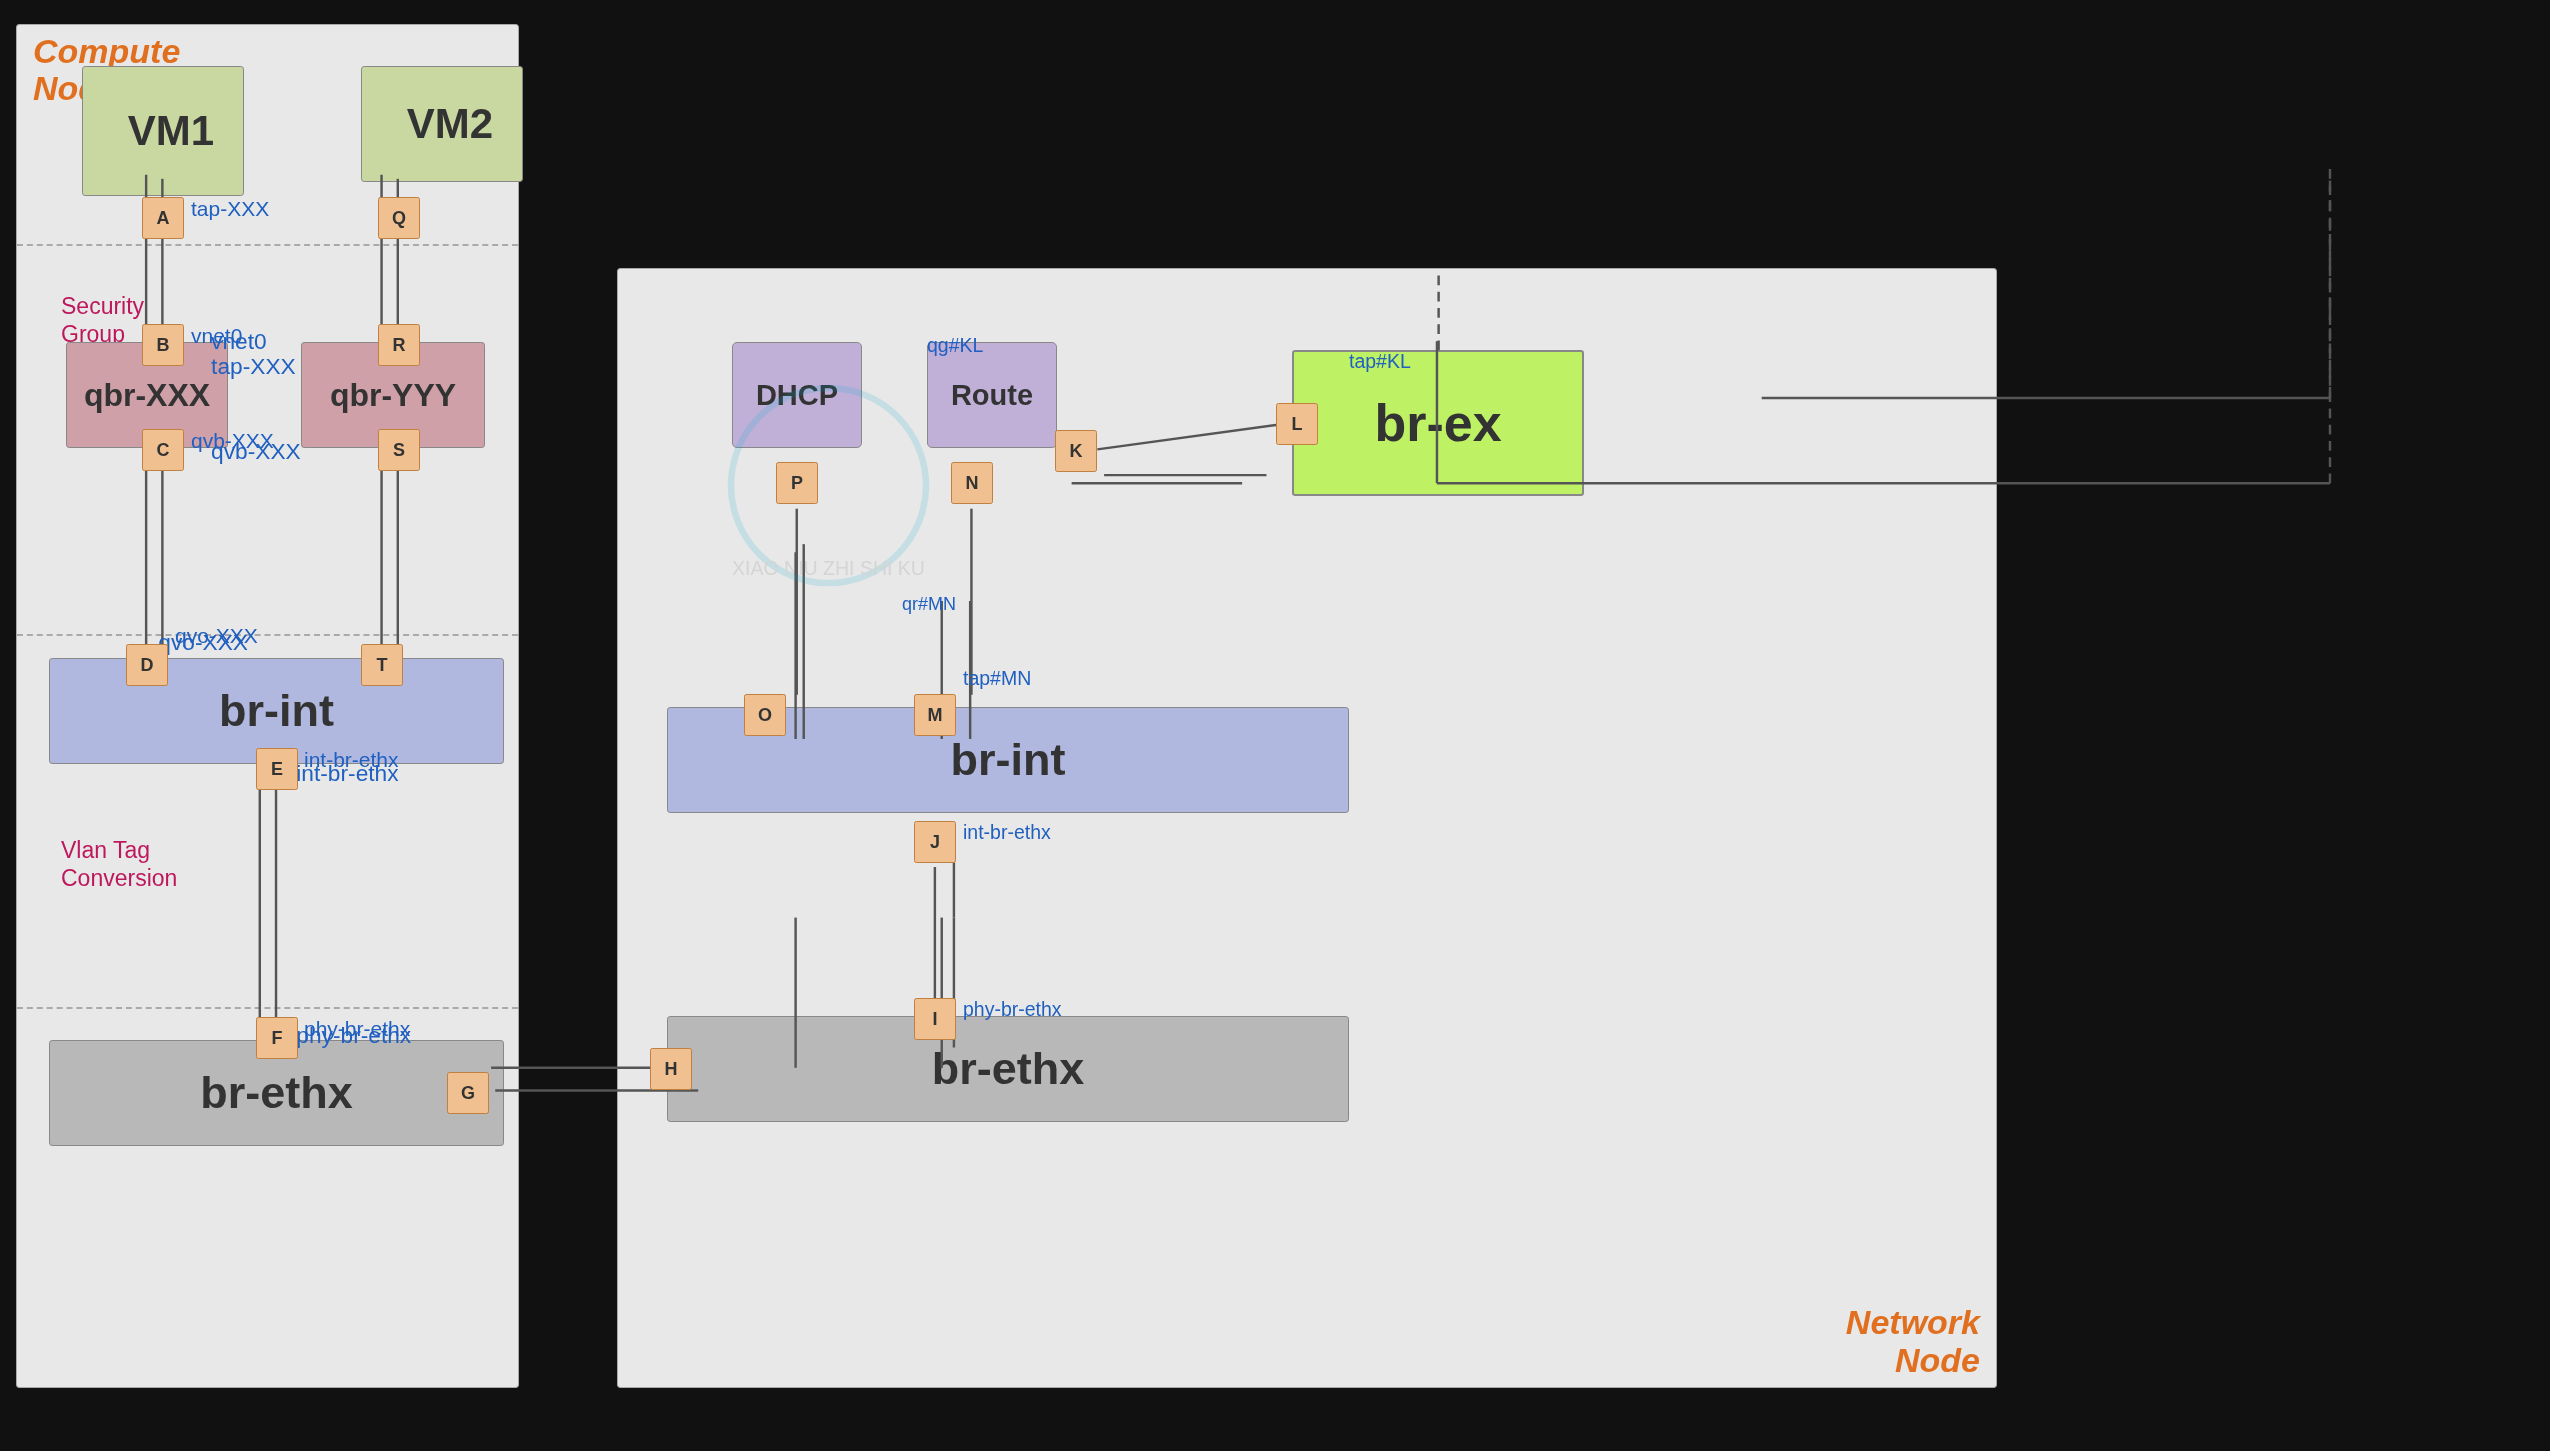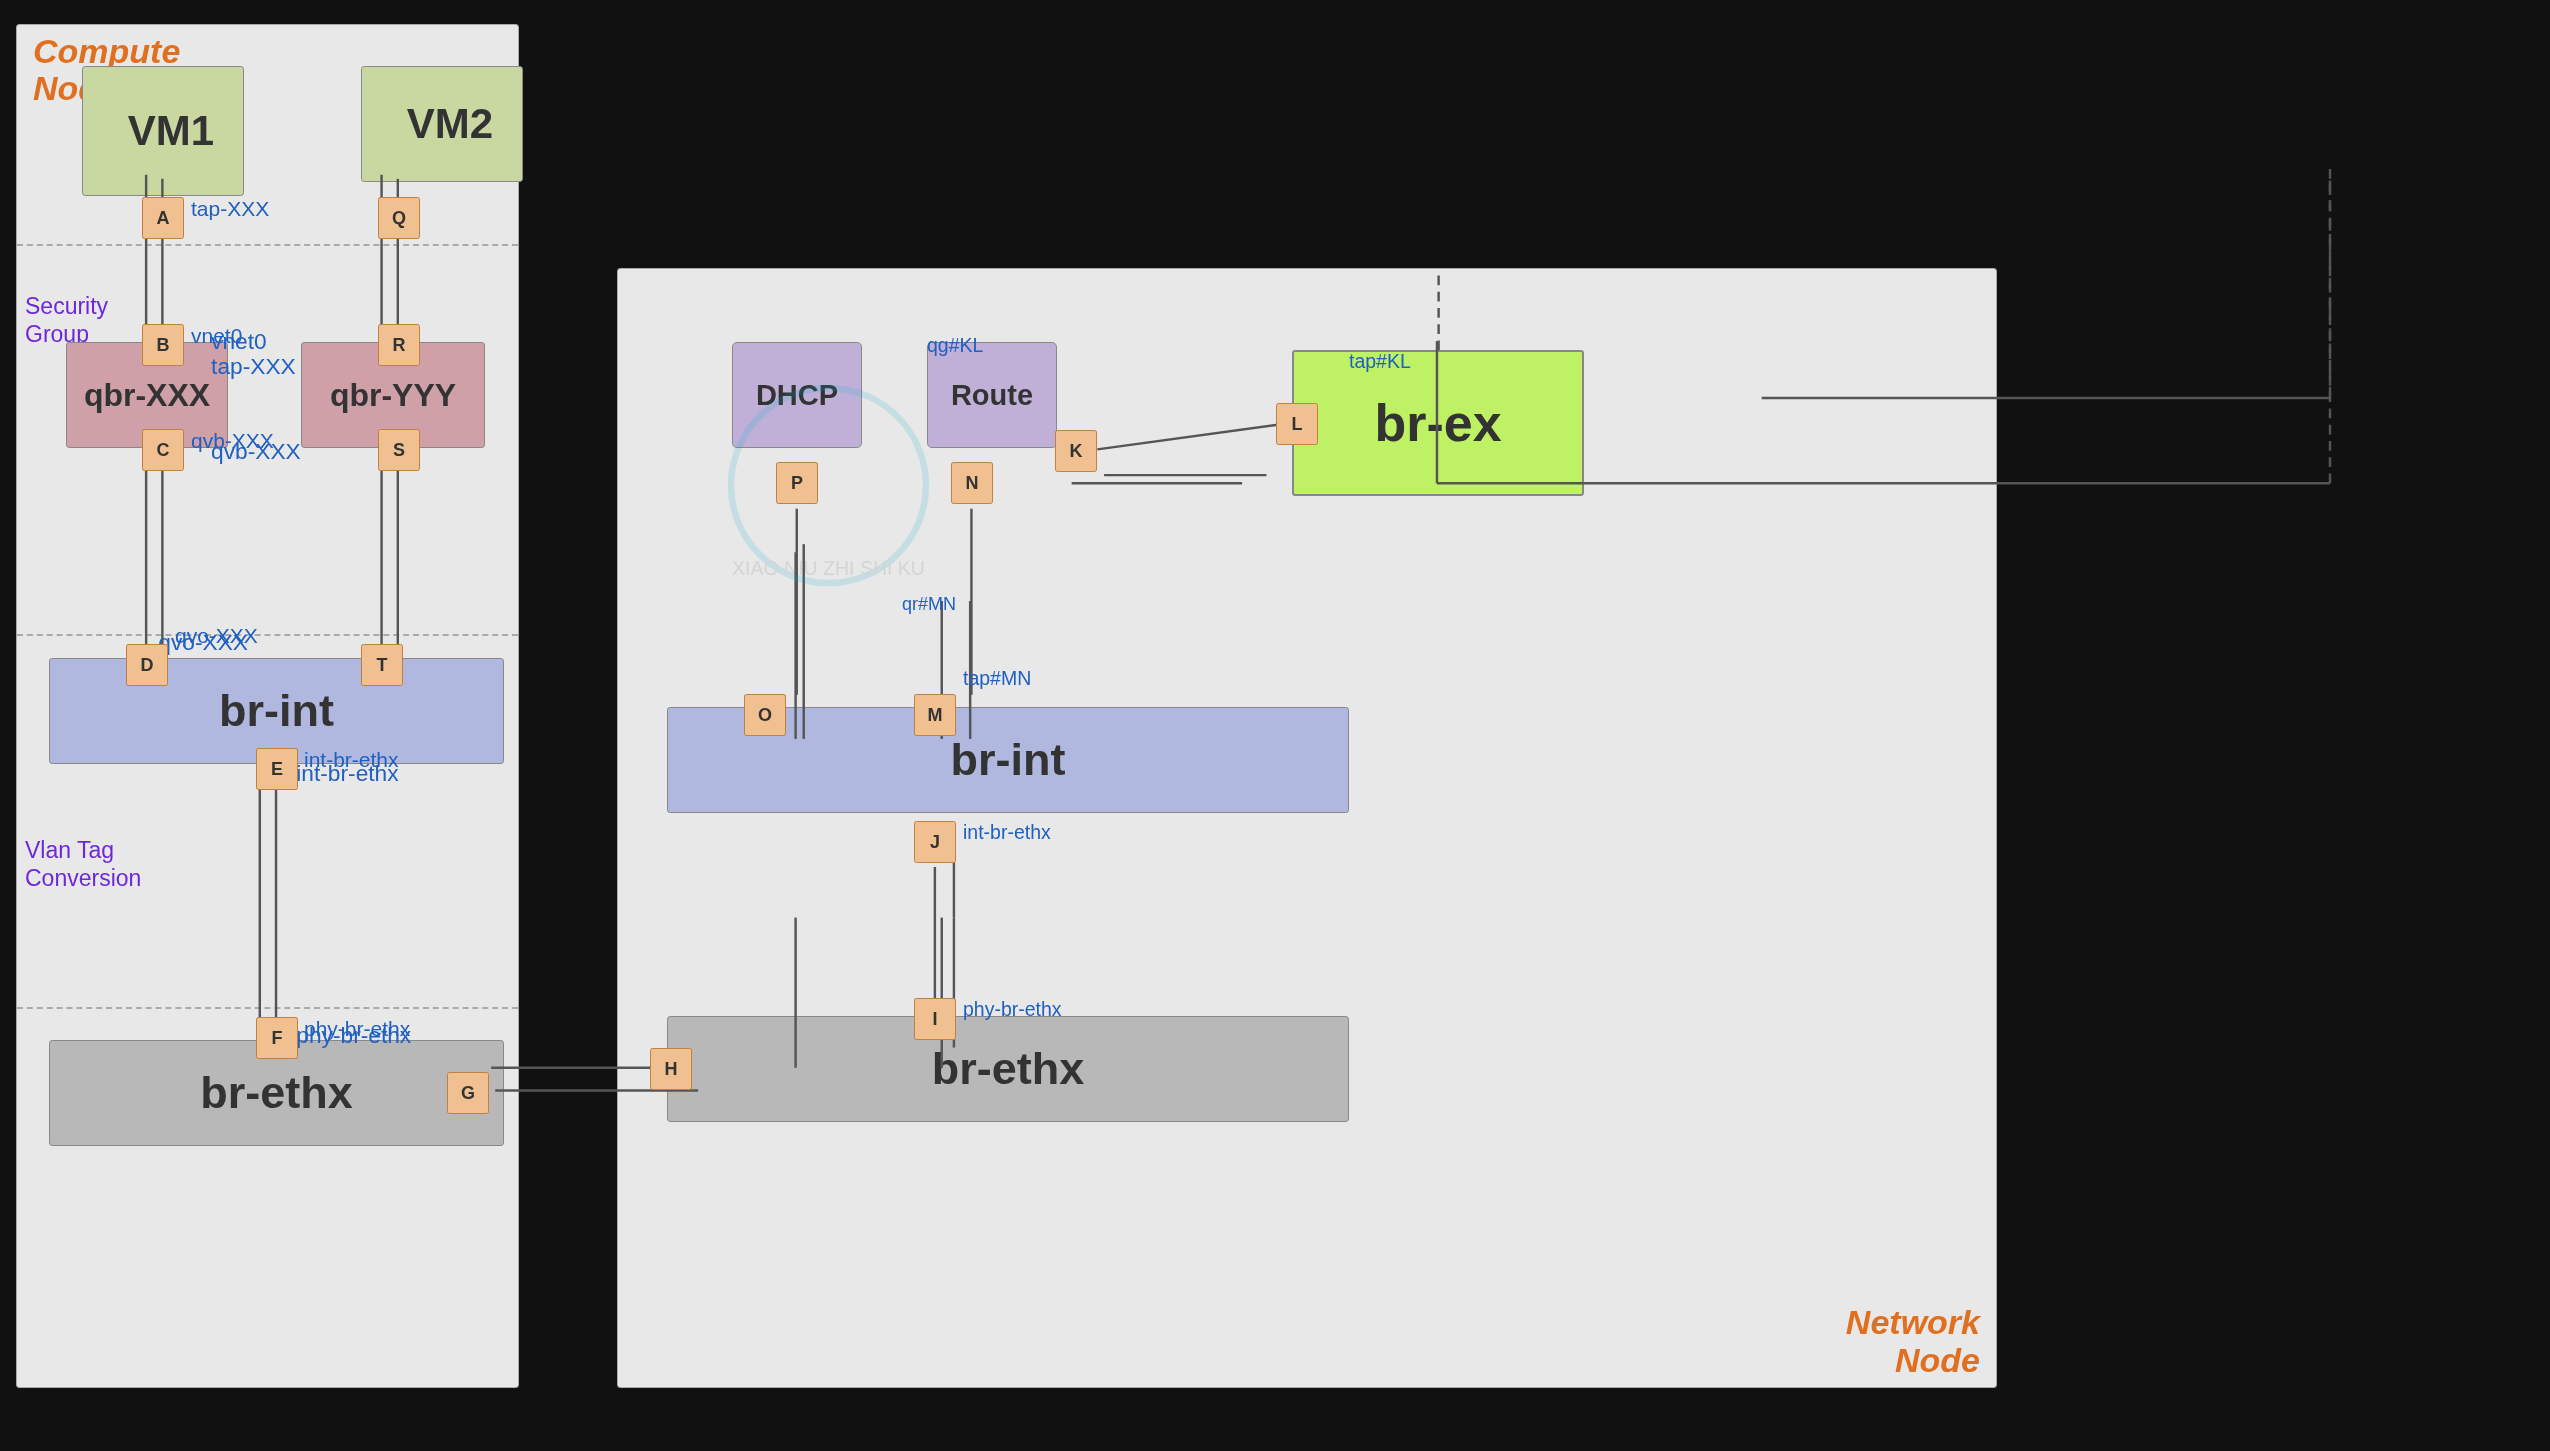--- a/index.html
+++ b/index.html
@@ -185,22 +185,23 @@
       font-size: 21px;
       font-weight: normal;
       white-space: nowrap;
       z-index: 10;
     }
 
     
     .section-label {
       position: absolute;
       font-size: 26px;
-      color: #6d28d9;
+      color: #be185d;
       font-weight: normal;
+      margin-left: 36px;
     }
 
     
     
     .dhcp-box {
       position: absolute;
       background: #c0b0d8;
       border: 1.6px solid #888;
       border-radius: 4.9px;
       display: flex;

